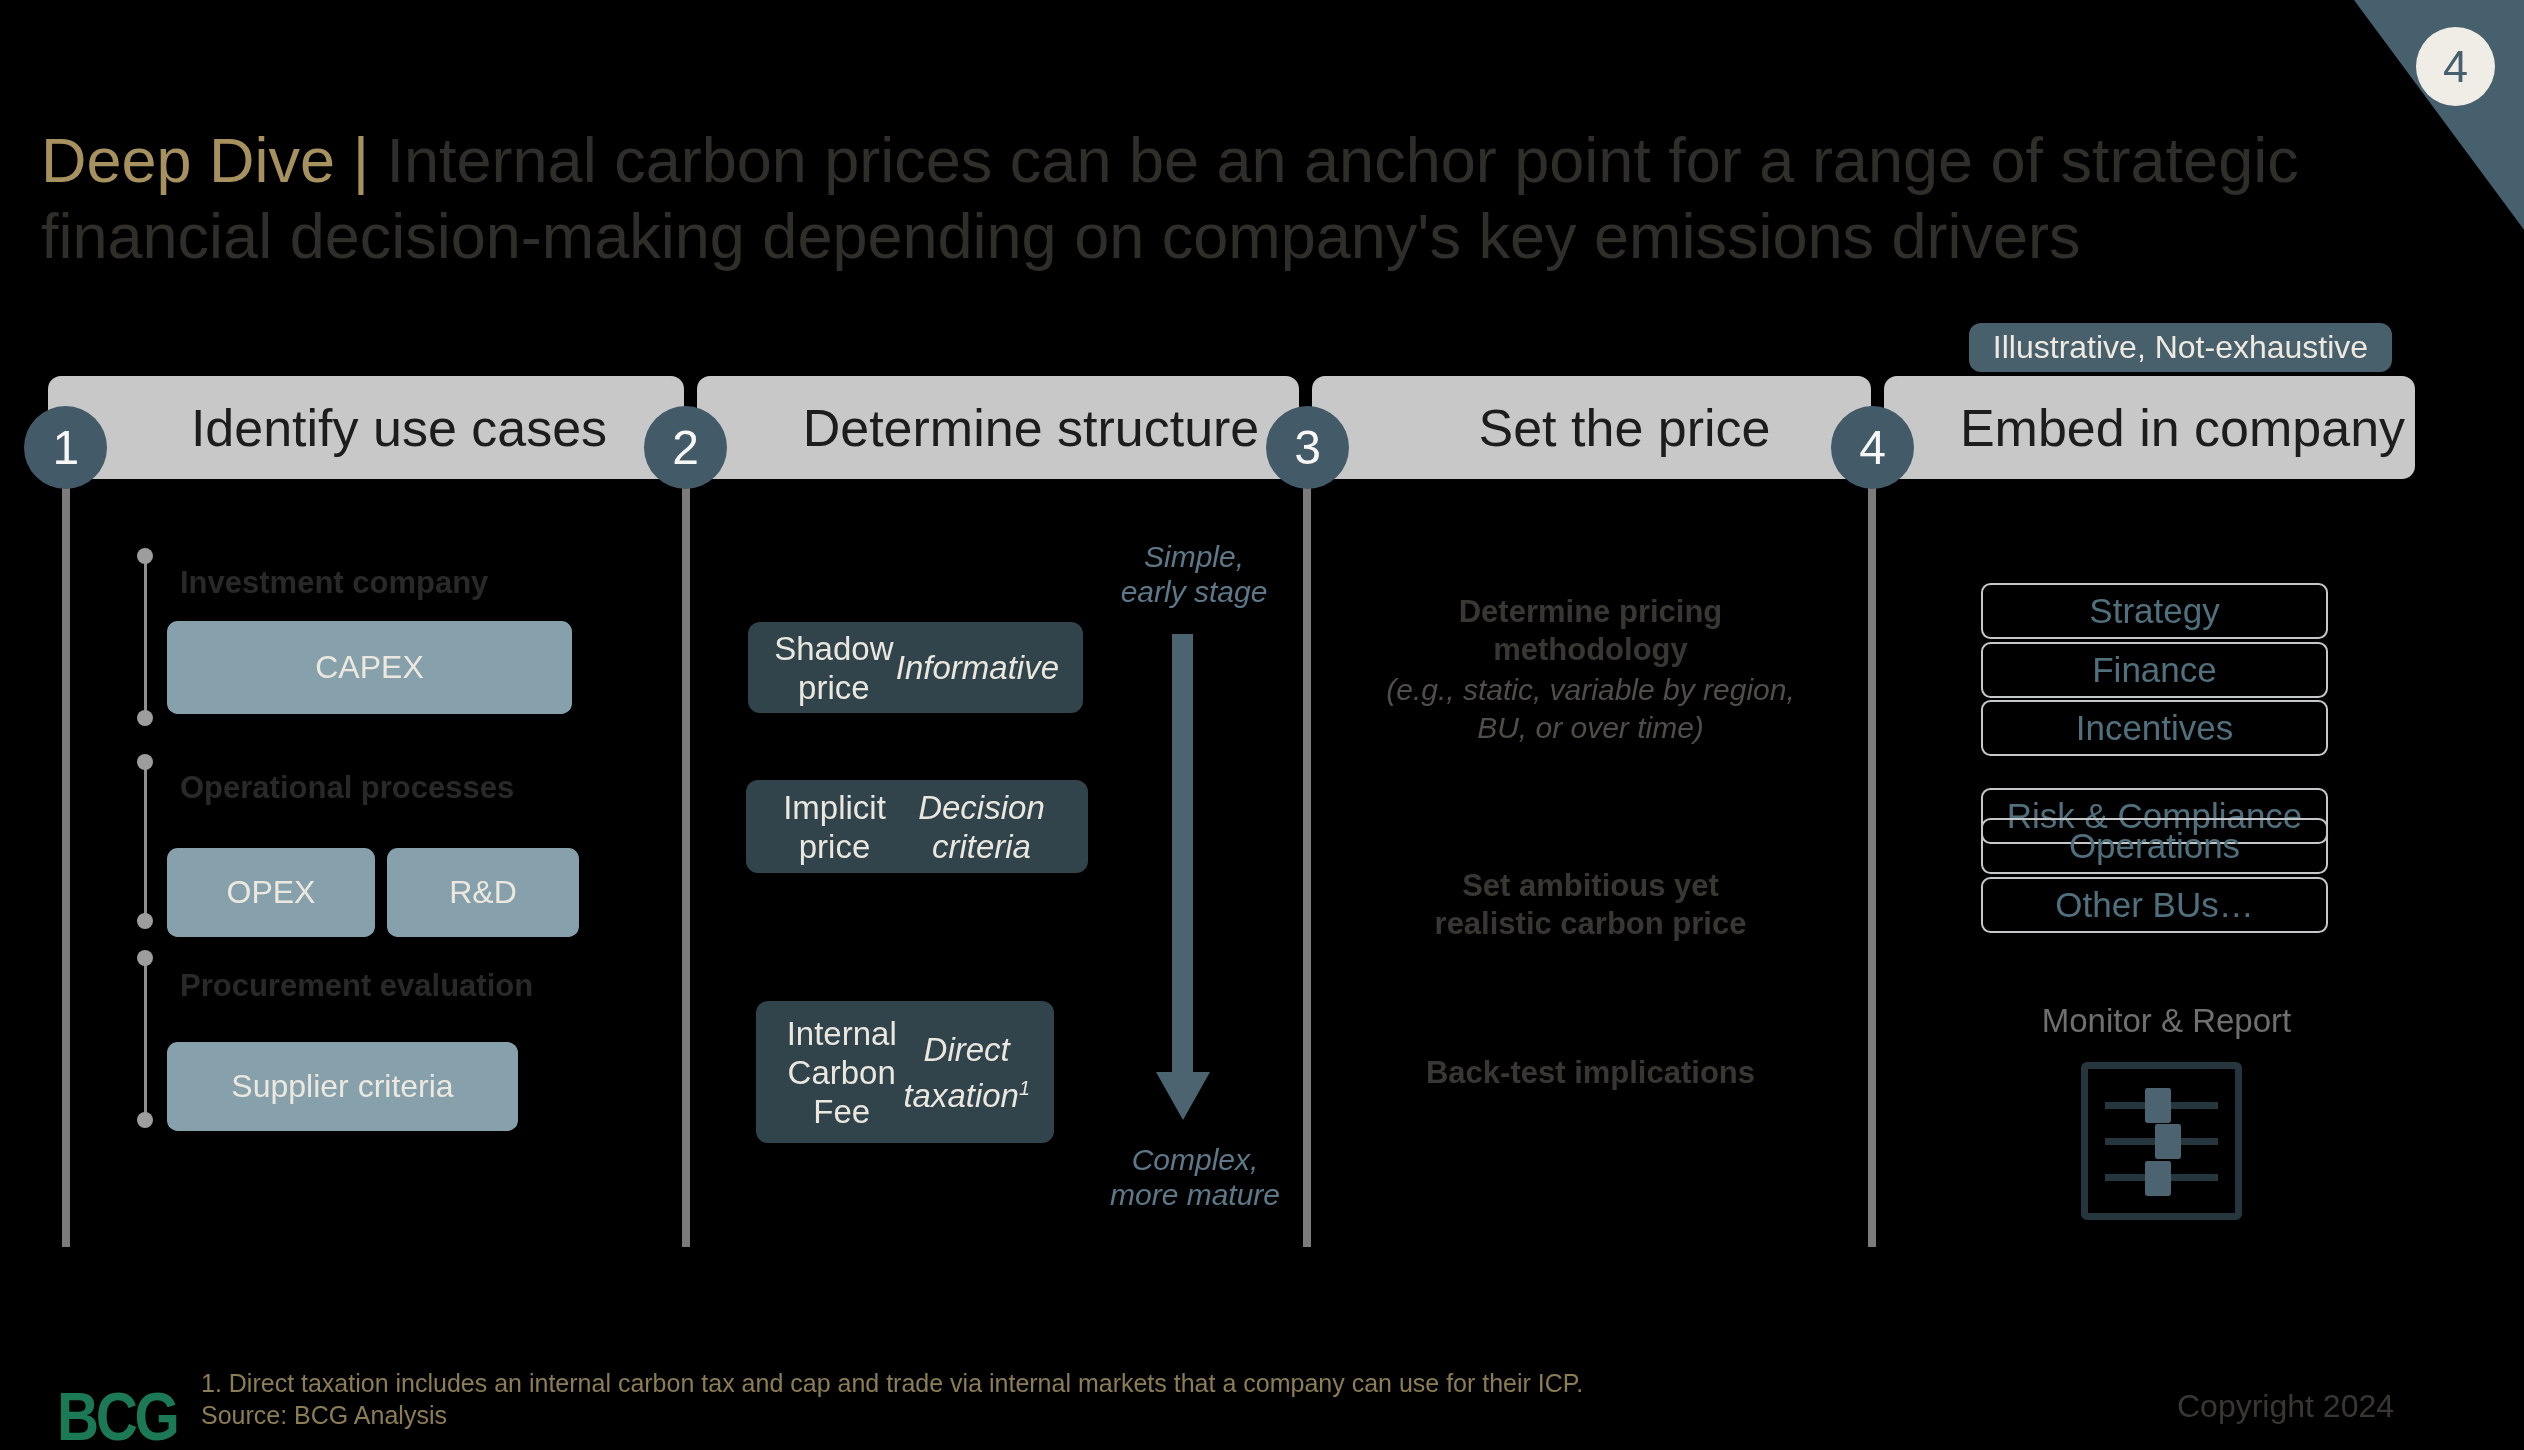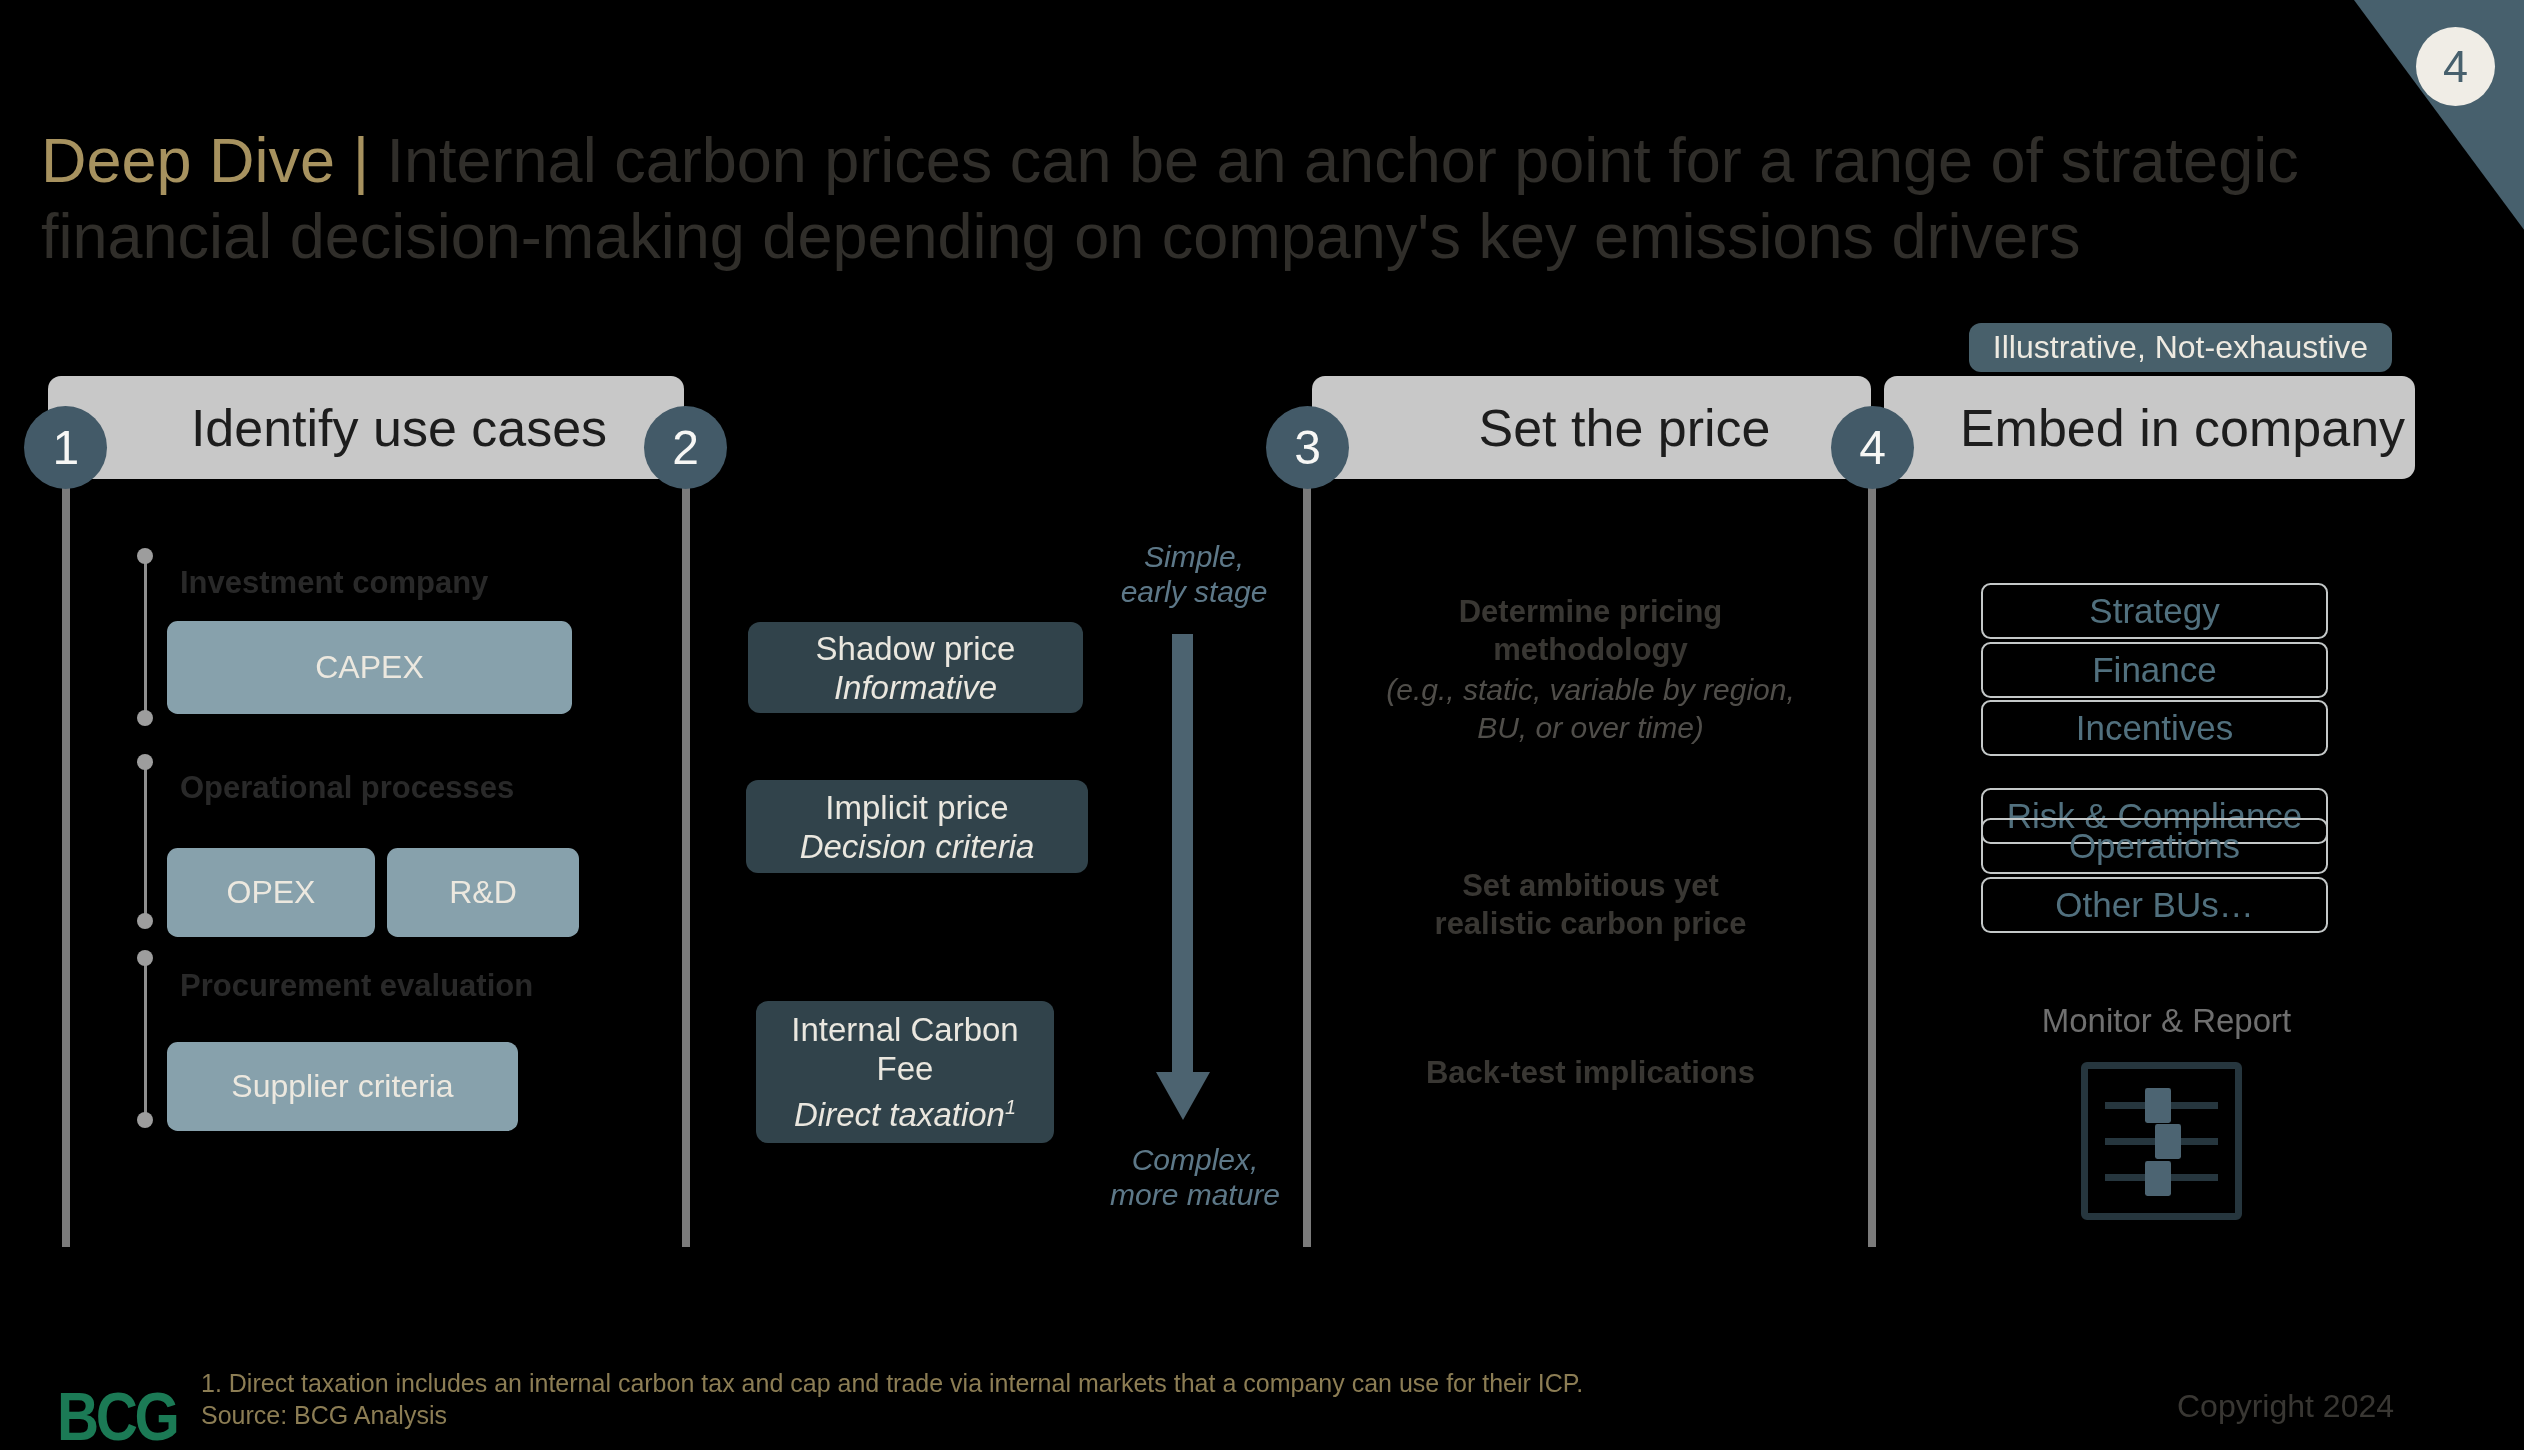--- a/index.html
+++ b/index.html
@@ -50,21 +50,21 @@
   .opex{left:167px;top:848px;width:208px;height:89px;}
   .rd{left:387px;top:848px;width:192px;height:89px;}
   .supplier{left:167px;top:1042px;width:351px;height:89px;}
 
   
   .note{width:256px;text-align:center;font-size:30px;line-height:35px;font-style:italic;
         color:#5d7888;white-space:pre-line;}
   .note-top{left:1066px;top:539px;}
   .note-bottom{left:1067px;top:1142px;}
   .dark-box{background:#31434b;border-radius:12px;color:#eae7df;font-size:33px;line-height:39px;
-            display:flex;flex-direction:column;align-items:center;justify-content:center;
+            display:flex;flex-direction:row;align-items:center;justify-content:center;
             text-align:center;box-sizing:border-box;padding:0 24px;}
   .dark-box .sub{font-style:italic;}
   .shadow-box{left:748px;top:622px;width:335px;height:91px;}
   .implicit-box{left:746px;top:780px;width:342px;height:93px;}
   .fee-box{left:756px;top:1001px;width:298px;height:142px;}
   .fee-box .ttl{max-width:256px;}
   sup{font-size:0.6em;}
   .arrow-shaft{left:1172px;top:634px;width:21.4px;height:439px;background:#4c6370;}
   .arrow-head{left:1156px;top:1072px;width:0;height:0;border-left:27px solid transparent;
               border-right:27px solid transparent;border-top:48px solid #4c6370;}
@@ -109,20 +109,23 @@
 
   <div class="abs title">
     <span class="gold">Deep Dive | </span><span class="t1">Internal carbon prices can be an anchor point for a range of strategic</span>
     <span class="t2">financial decision-making depending on company's key emissions drivers</span>
   </div>
 
   <div class="abs tag">Illustrative, Not-exhaustive</div>
 
   <div class="abs hbar hb1">
     <span>Identify use cases</span>
+  </div>
+  <div class="abs hbar hb2">
+    <span>Determine structure</span>
   </div>
   <div class="abs hbar hb3">
     <span>Set the price</span>
   </div>
   <div class="abs hbar hb4">
     <span>Embed in company</span>
   </div>
 
   <div class="abs vline vl1"></div>
   <div class="abs vline vl2"></div>

